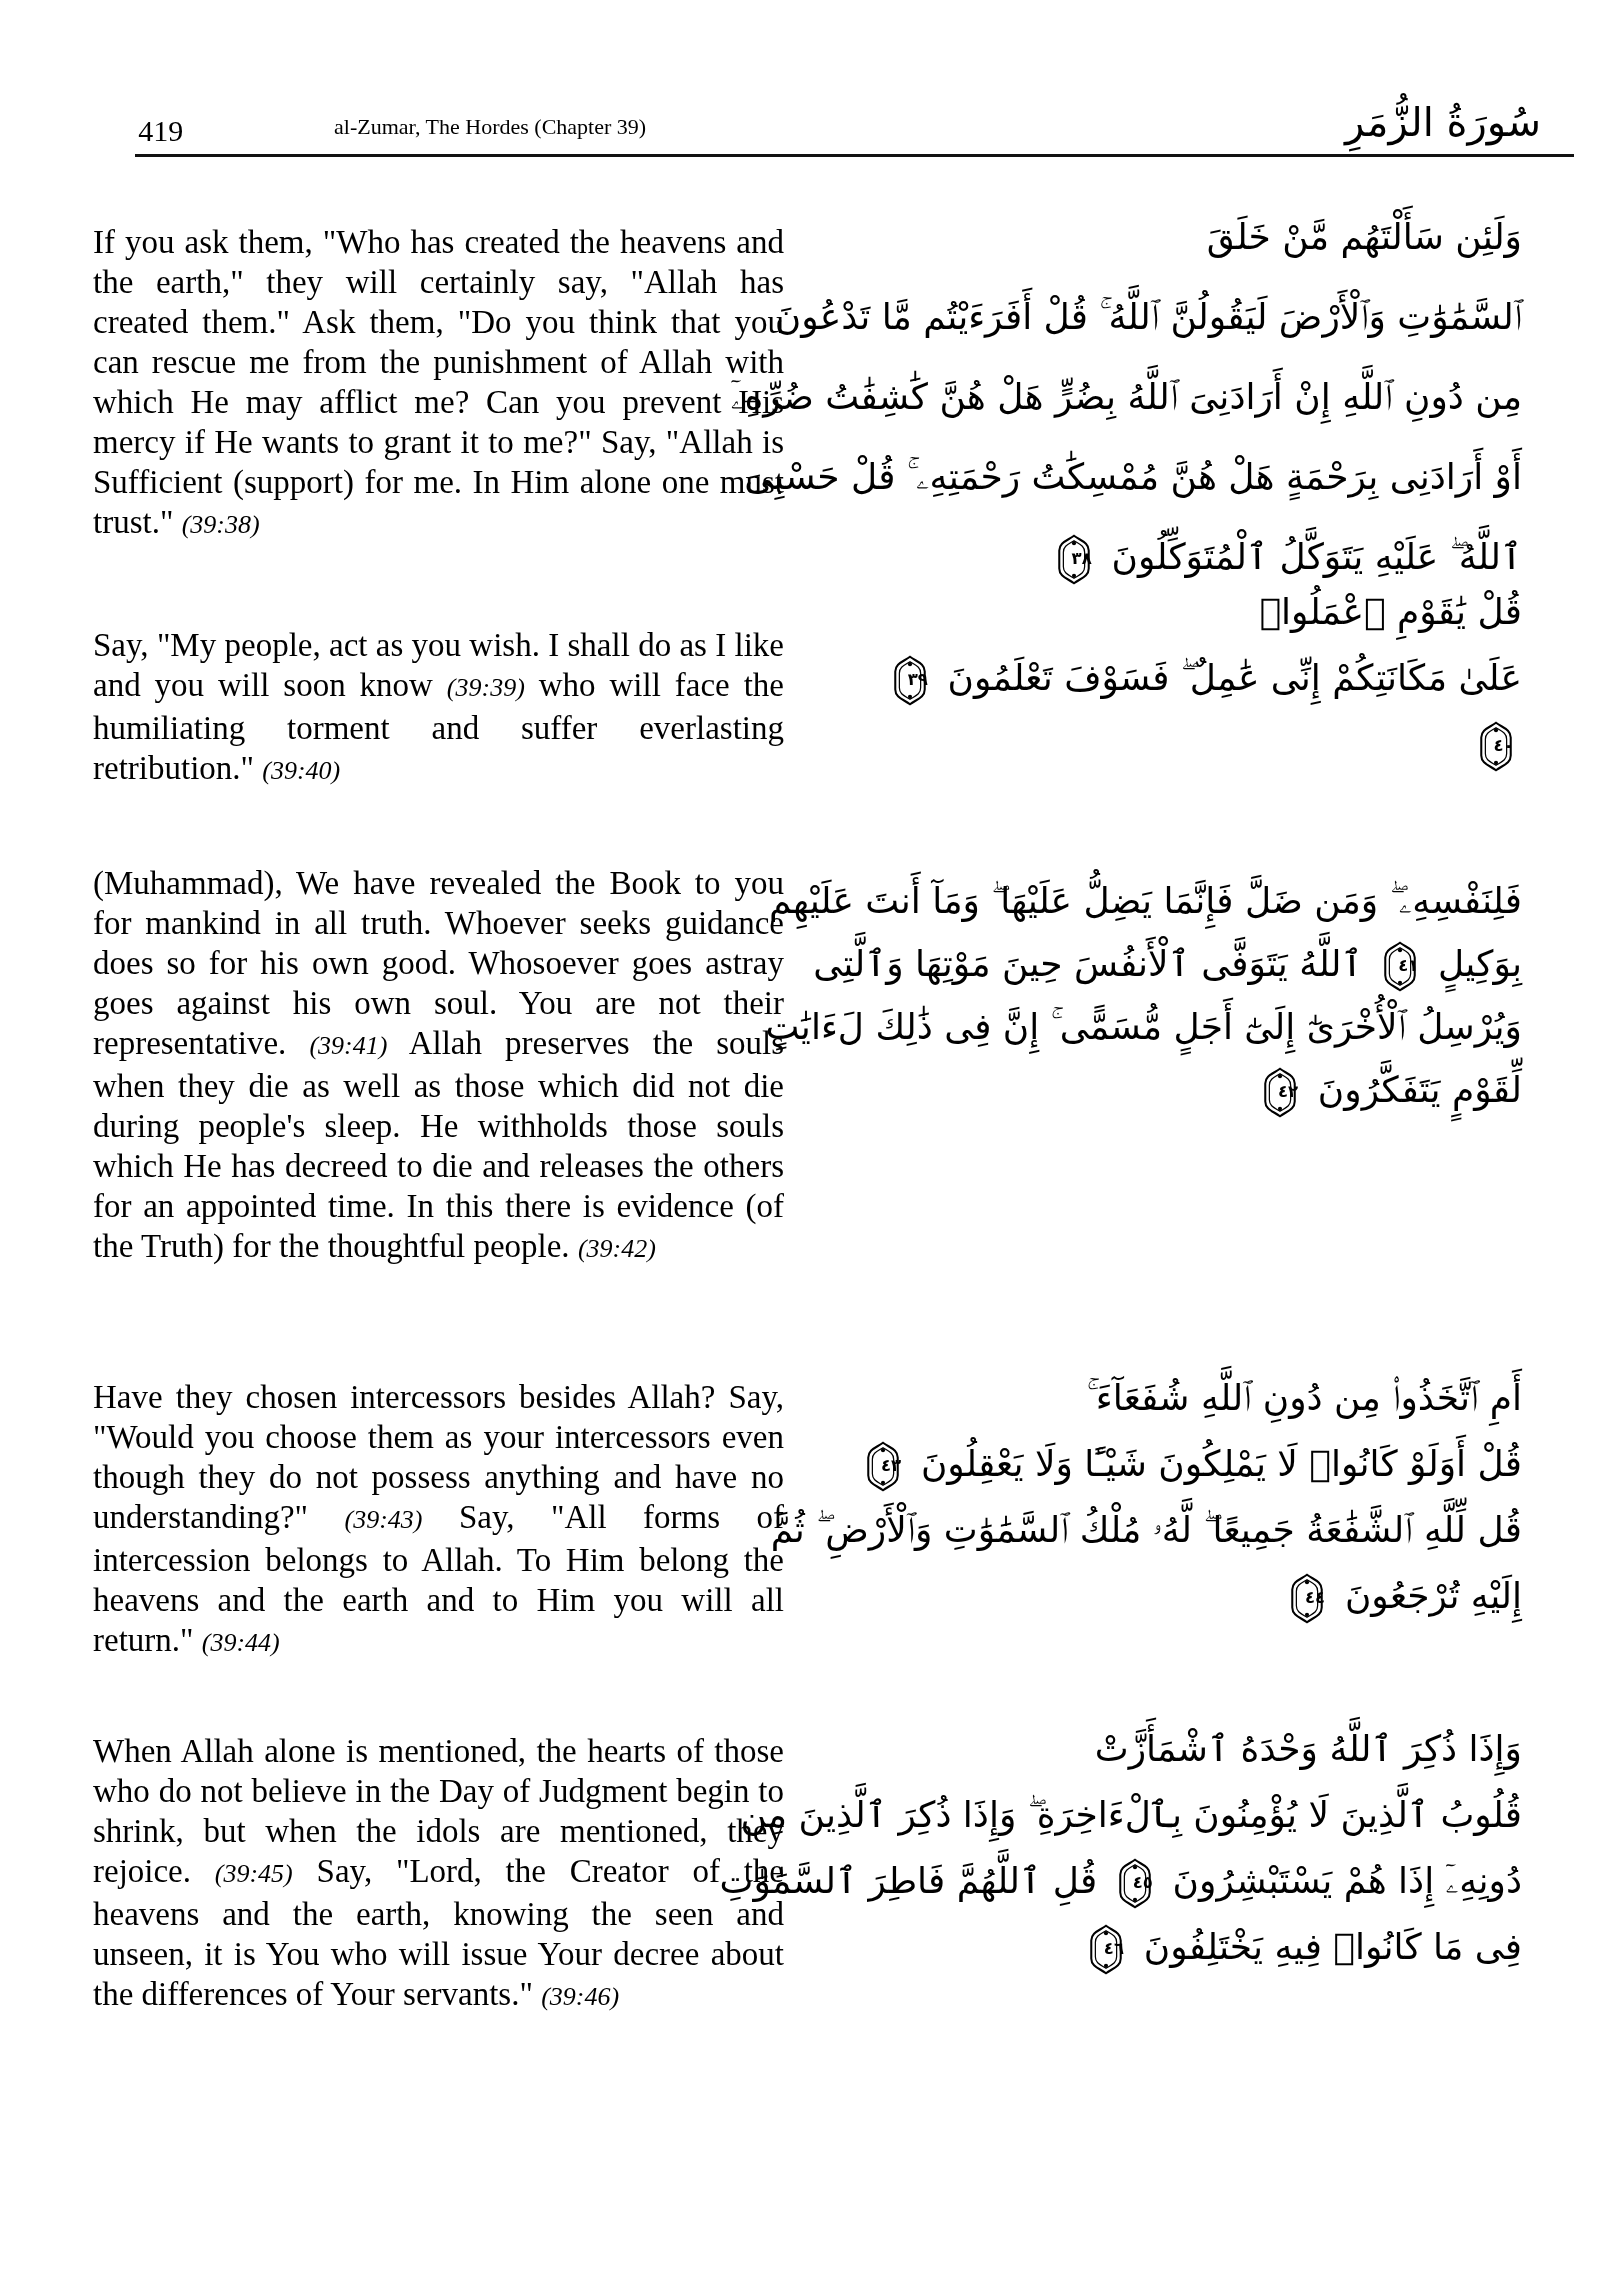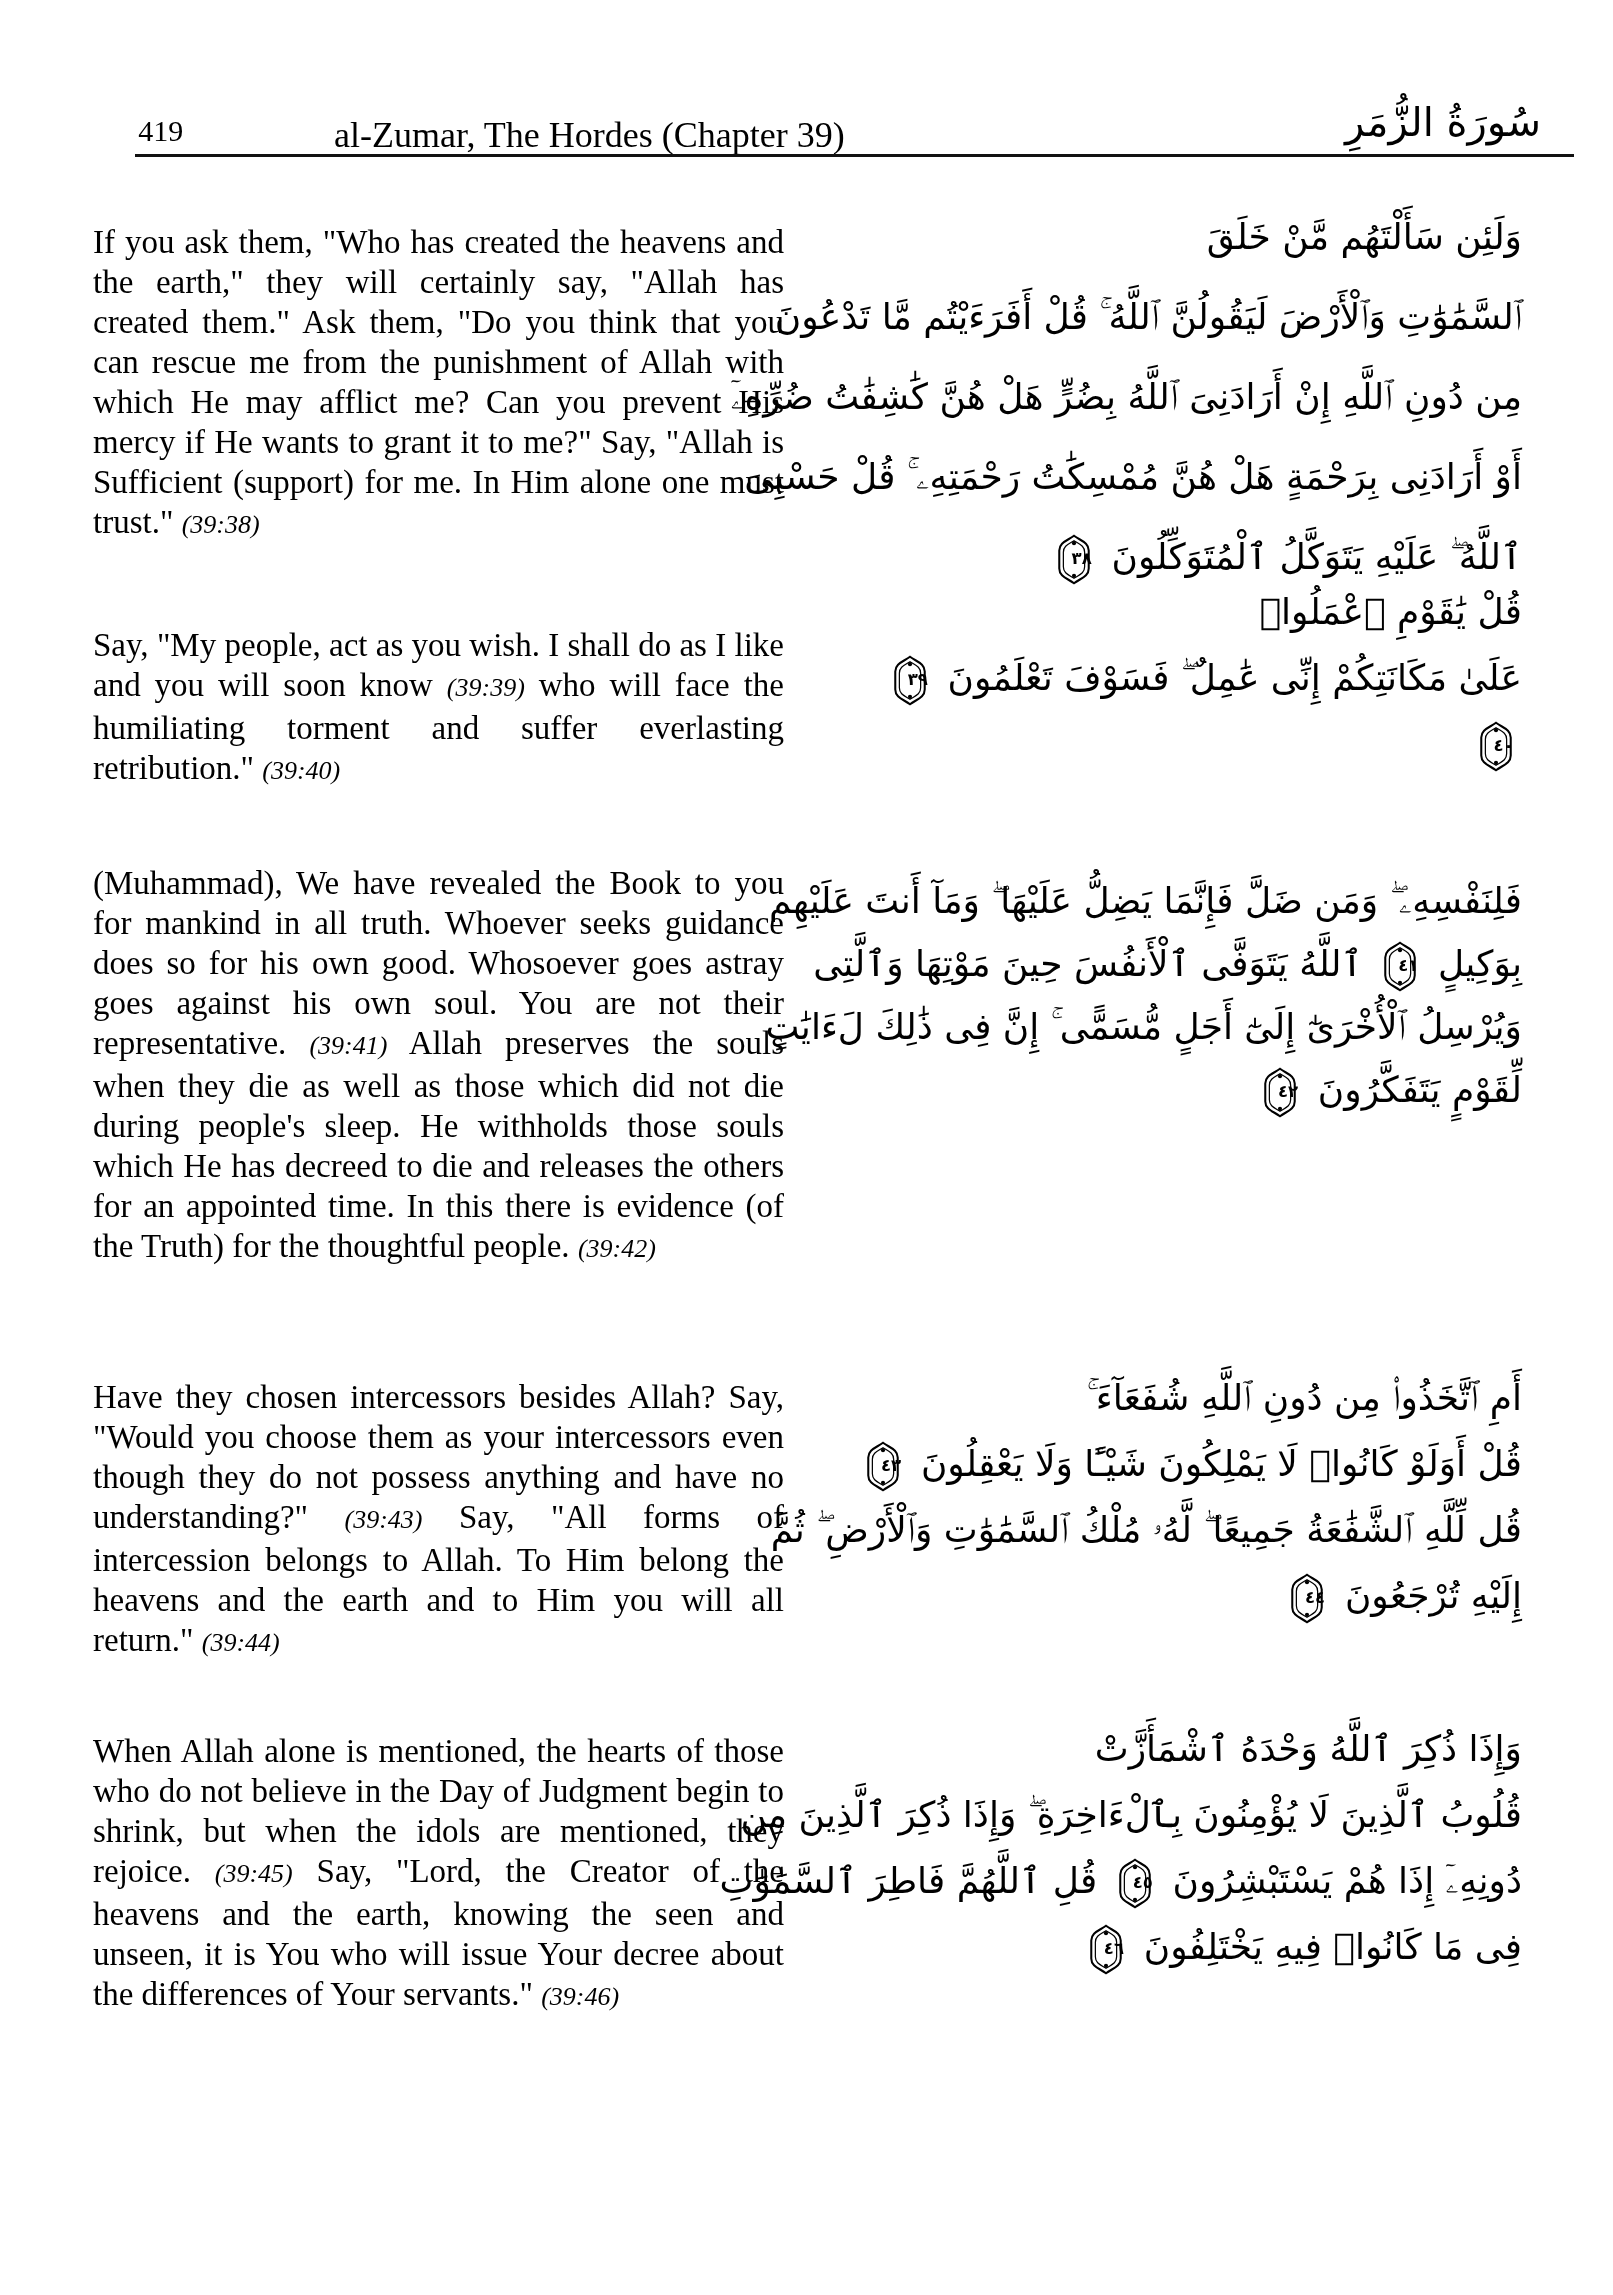--- a/index.html
+++ b/index.html
@@ -1,19 +1,19 @@
 <!DOCTYPE html>
 <html style="font-size:13.2px"><head>
 <meta charset="utf-8">
 <style>
   html, body { margin: 0; padding: 0; background: #ffffff; }
   body { width: 1613px; height: 2295px; position: relative; overflow: hidden; color: #000; }
   .header { position: absolute; left: 89px; top: 106px; width: 1439px; height: 51px; margin-left: 46px; }
   .page-num { position: absolute; left: 3.3px; top: 8.3px; font-family: "Liberation Serif", serif; font-size: 30px; }
-  .chapter-title { position: absolute; left: 199px; top: 8.3px; font-family: "Liberation Serif", serif; font-size: 36px; }
+  .chapter-title { position: absolute; left: 199px; top: 8.3px; font-family: "Liberation Serif", serif; font-size: 22px; }
   .surah-name { position: absolute; right: 33px; top: -6.6px; font-family: "DejaVu Sans", sans-serif; font-size: 40px; direction: rtl; }
   .rule { position: absolute; left: 0; top: 48px; width: 1439px; height: 2.5px; background: #111; }
 
   .block { position: absolute; left: 0; width: 1613px; }
   .en { position: absolute; left: 93px; width: 691px; font-family: "Liberation Serif", serif; font-size: 33px; line-height: 40px; text-align: justify; text-align-last: left; }
   .ref { font-size: 26px; font-style: italic; }
   .ar { position: absolute; left: 835px; width: 687px; direction: rtl; text-align: justify; text-align-last: right;
         font-family: "DejaVu Sans", sans-serif; font-size: 36px; line-height: 80px; }
   .ar-line { display: block; white-space: nowrap; text-align: right; }
   .medallion { display: inline-block; position: relative; width: 36px; height: 51px; vertical-align: middle; margin: 0 8.3px; direction: ltr; }

